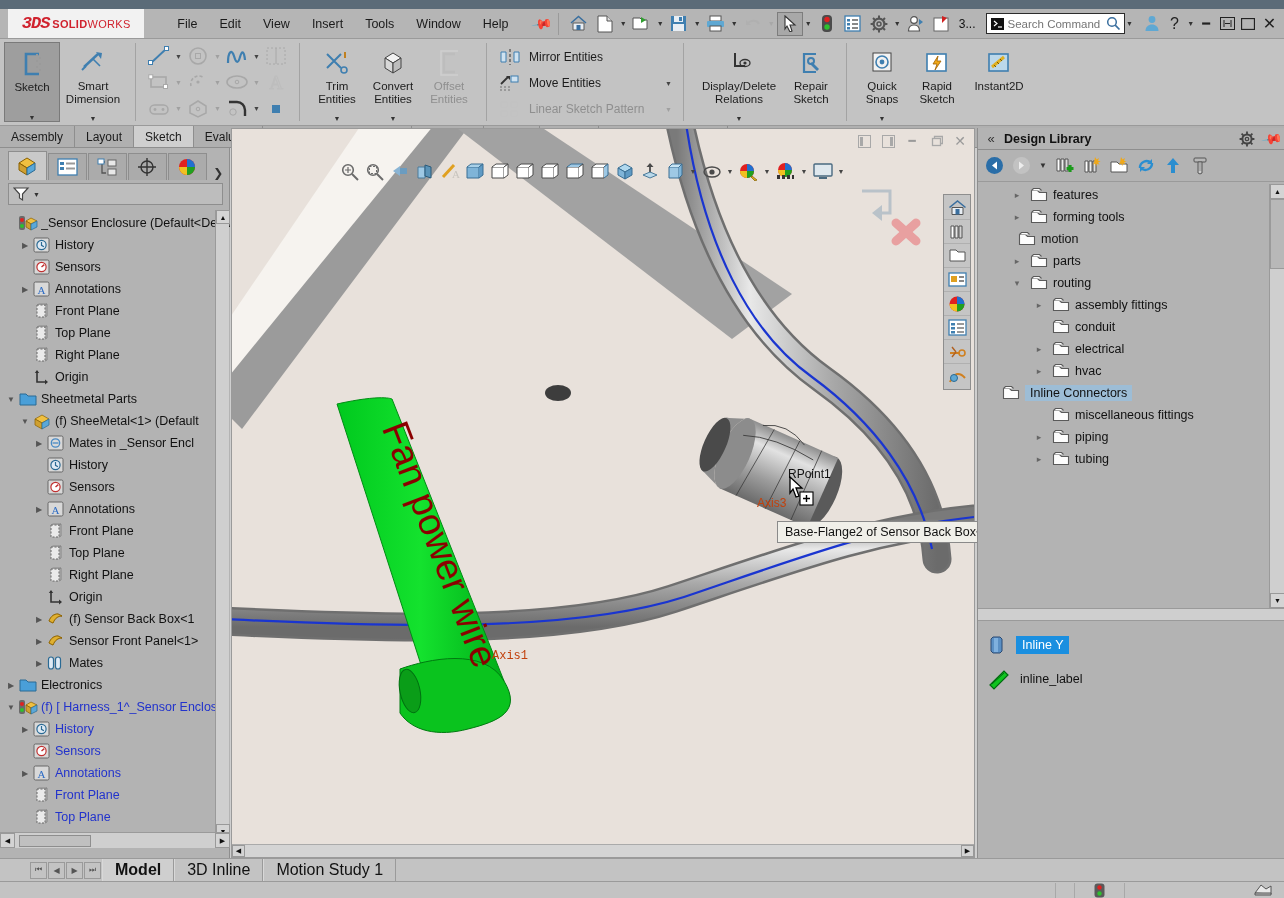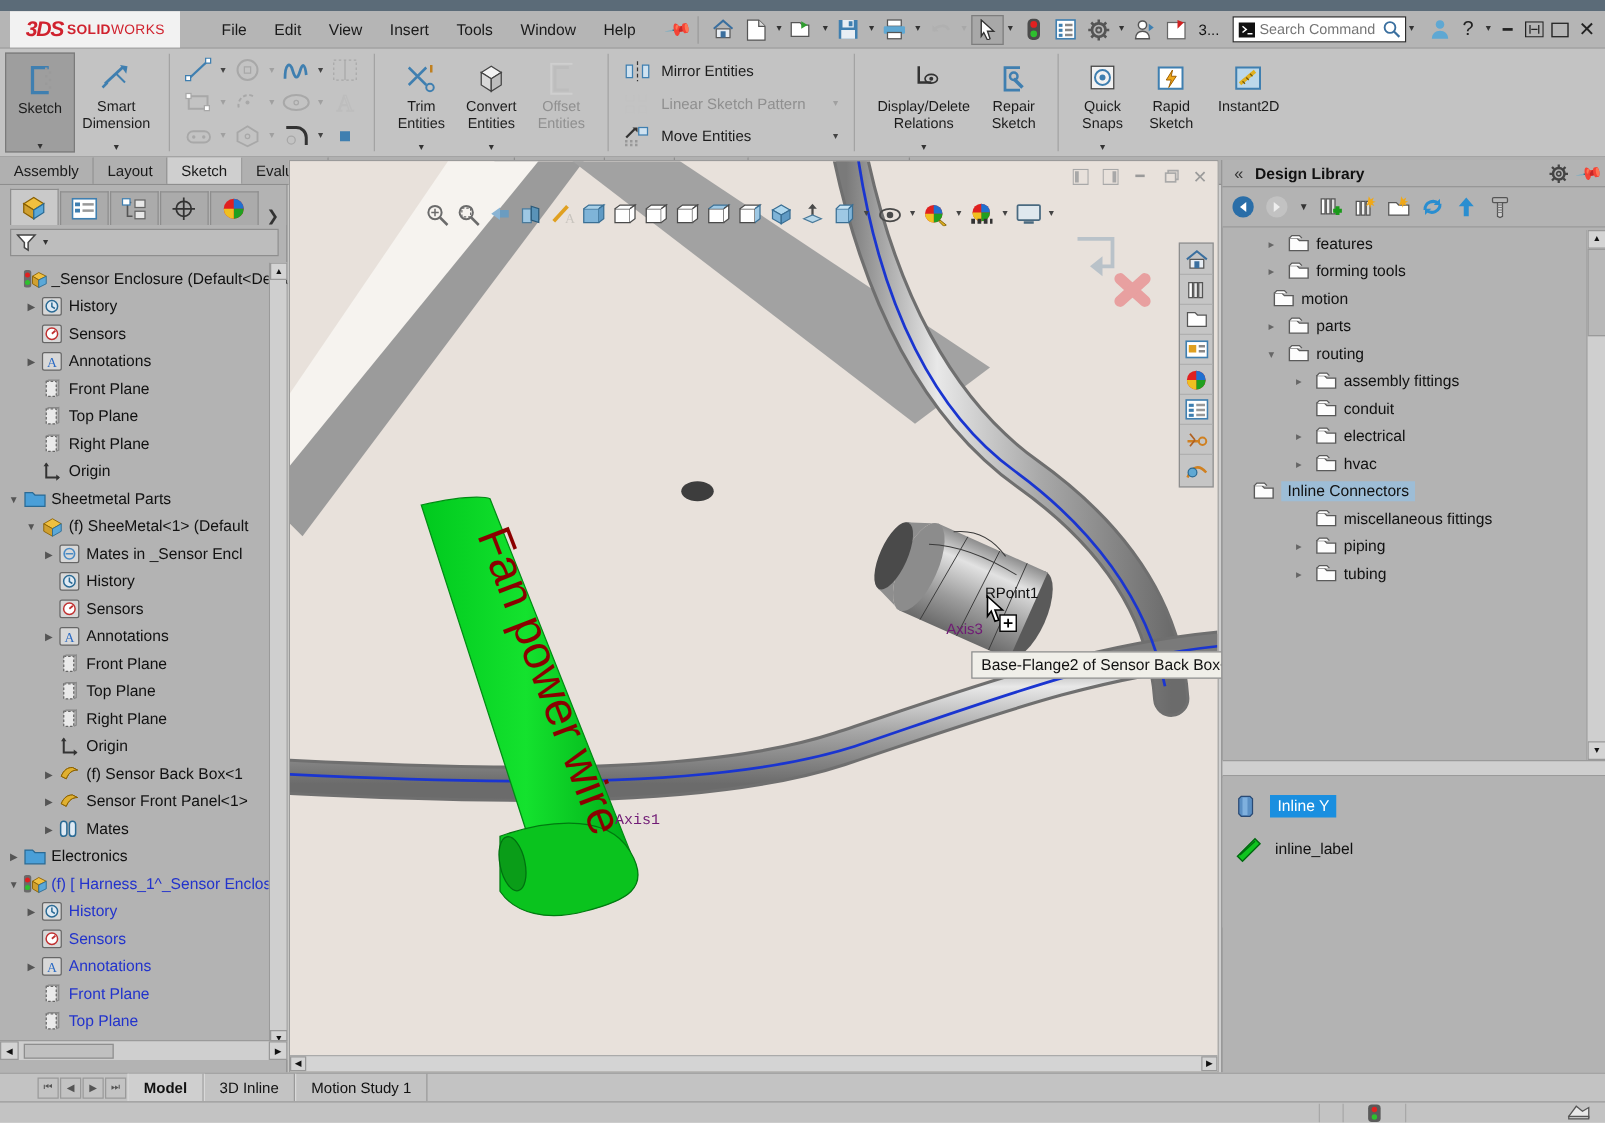--- a/index.html
+++ b/index.html
@@ -25,21 +25,21 @@
     background: #b5b5b5;
     border-bottom: 1px solid #9a9a9a;
     display:flex; align-items:center;
   }
   .logo-box {
     width: 155px; height: 29px; background: #f2f2f2;
     display:flex; align-items:center; justify-content:center;
     margin-left: 8px;
     position: relative;
   }
-  .logo-ds { color:#d0222e; font-weight:bold; font-size:17px; font-style:italic; letter-spacing:-1px;}
+  .logo-ds { color:#d0222e; font-weight:bold; font-size:17px; font-style:italic; letter-spacing:-1px;font-family:Liberation Mono, monospace;}
   .logo-sw { color:#d0222e; font-weight:bold; font-size:11px; letter-spacing:0.3px; margin-left:3px;}
   .logo-sw .light { color:#d0222e; font-weight:normal;}
   .menu-items { display:flex; align-items:center; margin-left: 22px; gap: 0px;}
   .menu-item { padding: 3px 11px; font-size:12.5px; color:#1a1a1a; cursor:default;}
   .pin-icon { margin-left: 14px; color:#3f7fb0; font-size:14px; transform: rotate(35deg); }
   .tb-sep { width:1px; height:22px; background:#9a9a9a; margin:0 7px; }
   .tb-group { display:flex; align-items:center; }
   .tb-btn {
     width:26px; height:24px; display:flex; align-items:center; justify-content:center;
     cursor:default; position:relative;
@@ -150,21 +150,21 @@
     display:flex; flex-direction:column; align-items:center; padding:1px 0;
   }
   .rv-btn { width:26px; height:24px; display:flex; align-items:center; justify-content:center; border-bottom:1px solid #b0b0b0;}
 
   .tooltip {
     position:absolute; left:545px; top:392px;
     background:#f0efe9; border:1px solid #8a8a8a;
     padding:3px 7px; font-size:12.5px; color:#111; white-space:nowrap;
   }
   .vp-label { position:absolute; font-size:12px; color:#111; white-space:nowrap;}
-  .vp-label.blue { color:#701a75; }
+  .vp-label.blue { color:#c2410c; }
 
   .doc-hscroll {
     position:absolute; left:0; bottom:0; width:100%; height:13px; background:#d4d4d4; border-top:1px solid #aaa;
     display:flex; align-items:center;
   }
 
   
   .rightpanel {
     position:absolute; left:977px; top:128px; width:307px; height:730px;
     background:#b3b3b3; border-left:1px solid #8e8e8e;
@@ -193,21 +193,21 @@
   .dl-item .nm.selected { background:#1a8fe0; color:#fff; padding:2px 6px;}
 
   
   .bottomtabs {
     position:absolute; left:0; top:858px; width:1284px; height:23px;
     background:#c3c3c3; border-top:1px solid #9a9a9a;
     display:flex; align-items:center;
   }
   .navbtns { display:flex; align-items:center; margin-left:30px; }
   .navbtn { width:17px; height:17px; border:1px solid #9a9a9a; background:#c3c3c3; display:flex; align-items:center; justify-content:center; font-size:8px; color:#555; margin-right:1px;}
-  .btab { height:22px; padding:0 12px; display:flex; align-items:center; font-size:12px; border-right:1px solid #9a9a9a; border-left:1px solid #d8d8d8; color:#111;}
+  .btab { height:22px; padding:0 12px; display:flex; align-items:center; font-size:16px; border-right:1px solid #9a9a9a; border-left:1px solid #d8d8d8; color:#111;}
   .btab.active { font-weight:bold; background:#cfcfcf;}
   .statusbar {
     position:absolute; left:0; top:881px; width:1284px; height:17px;
     background:#c3c3c3; border-top:1px solid #9a9a9a; display:flex; align-items:center; justify-content:flex-end;
   }
   .sb-cell { width:1px; height:15px; background:#a8a8a8; margin:0 9px;}
 
   svg { display:block; }
 </style>
 </head>
@@ -539,55 +539,55 @@
     <div class="rb-cell" style="align-items:flex-start;justify-content:center;width:190px;padding-top:5px">
       <div class="rb-row">
         <div class="rb-mini">
           <svg width="22" height="18" viewBox="0 0 22 18">
               <path d="M11 1v16" stroke="#333" stroke-dasharray="3 2"></path>
               <path d="M2 4h5v10H2z" fill="#cfe2f0" stroke="#3f7fb0"></path>
               <path d="M15 4h5v10h-5z" fill="#cfe2f0" stroke="#3f7fb0"></path>
             </svg>
         </div>
         <div class="rb-small-lbl">Mirror Entities</div>
-      </div>
-      <div class="rb-row" style="width:100%">
-        <div class="rb-mini">
-          <svg width="22" height="18" viewBox="0 0 22 18">
-              <g fill="none" stroke="#c2c2c2">
-                <rect x="2" y="2" width="6" height="5"></rect>
-                <rect x="12" y="2" width="6" height="5"></rect>
-                <rect x="2" y="11" width="6" height="5"></rect>
-                <rect x="12" y="11" width="6" height="5"></rect>
-              </g>
-            </svg>
-        </div>
-        <div class="rb-small-lbl dis">Linear Sketch Pattern</div>
-        <div style="flex:1"></div>
-        <div class="mini-caret dis">▼</div>
       </div>
       <div class="rb-row" style="width:100%">
         <div class="rb-mini">
           <svg width="22" height="18" viewBox="0 0 22 18">
               <path d="M2 10L9 3" stroke="#333" stroke-width="1.8"></path>
               <path d="M7 2h4v4z" fill="#333"></path>
               <rect x="12" y="2" width="7" height="6" fill="#cfe2f0" stroke="#3f7fb0"></rect>
               <g fill="#999">
                 <rect x="1" y="12" width="2" height="2"></rect>
                 <rect x="5" y="12" width="2" height="2"></rect>
                 <rect x="9" y="12" width="2" height="2"></rect>
                 <rect x="1" y="15" width="2" height="2"></rect>
                 <rect x="5" y="15" width="2" height="2"></rect>
                 <rect x="9" y="15" width="2" height="2"></rect>
               </g>
             </svg>
         </div>
         <div class="rb-small-lbl">Move Entities</div>
         <div style="flex:1"></div>
         <div class="mini-caret">▼</div>
+      </div>
+      <div class="rb-row" style="width:100%">
+        <div class="rb-mini">
+          <svg width="22" height="18" viewBox="0 0 22 18">
+              <g fill="none" stroke="#c2c2c2">
+                <rect x="2" y="2" width="6" height="5"></rect>
+                <rect x="12" y="2" width="6" height="5"></rect>
+                <rect x="2" y="11" width="6" height="5"></rect>
+                <rect x="12" y="11" width="6" height="5"></rect>
+              </g>
+            </svg>
+        </div>
+        <div class="rb-small-lbl dis">Linear Sketch Pattern</div>
+        <div style="flex:1"></div>
+        <div class="mini-caret dis">▼</div>
       </div>
     </div>
 
     <div class="rb-sep"></div>
 
     <div class="rb-cell" style="flex-direction:row;">
       <div class="rb-big" style="height:80px;width:92px">
         <div class="rb-icon">
           <svg width="28" height="24" viewBox="0 0 28 24">
               <path d="M10 2v13h10" stroke="#333" stroke-width="2" fill="none"></path>

